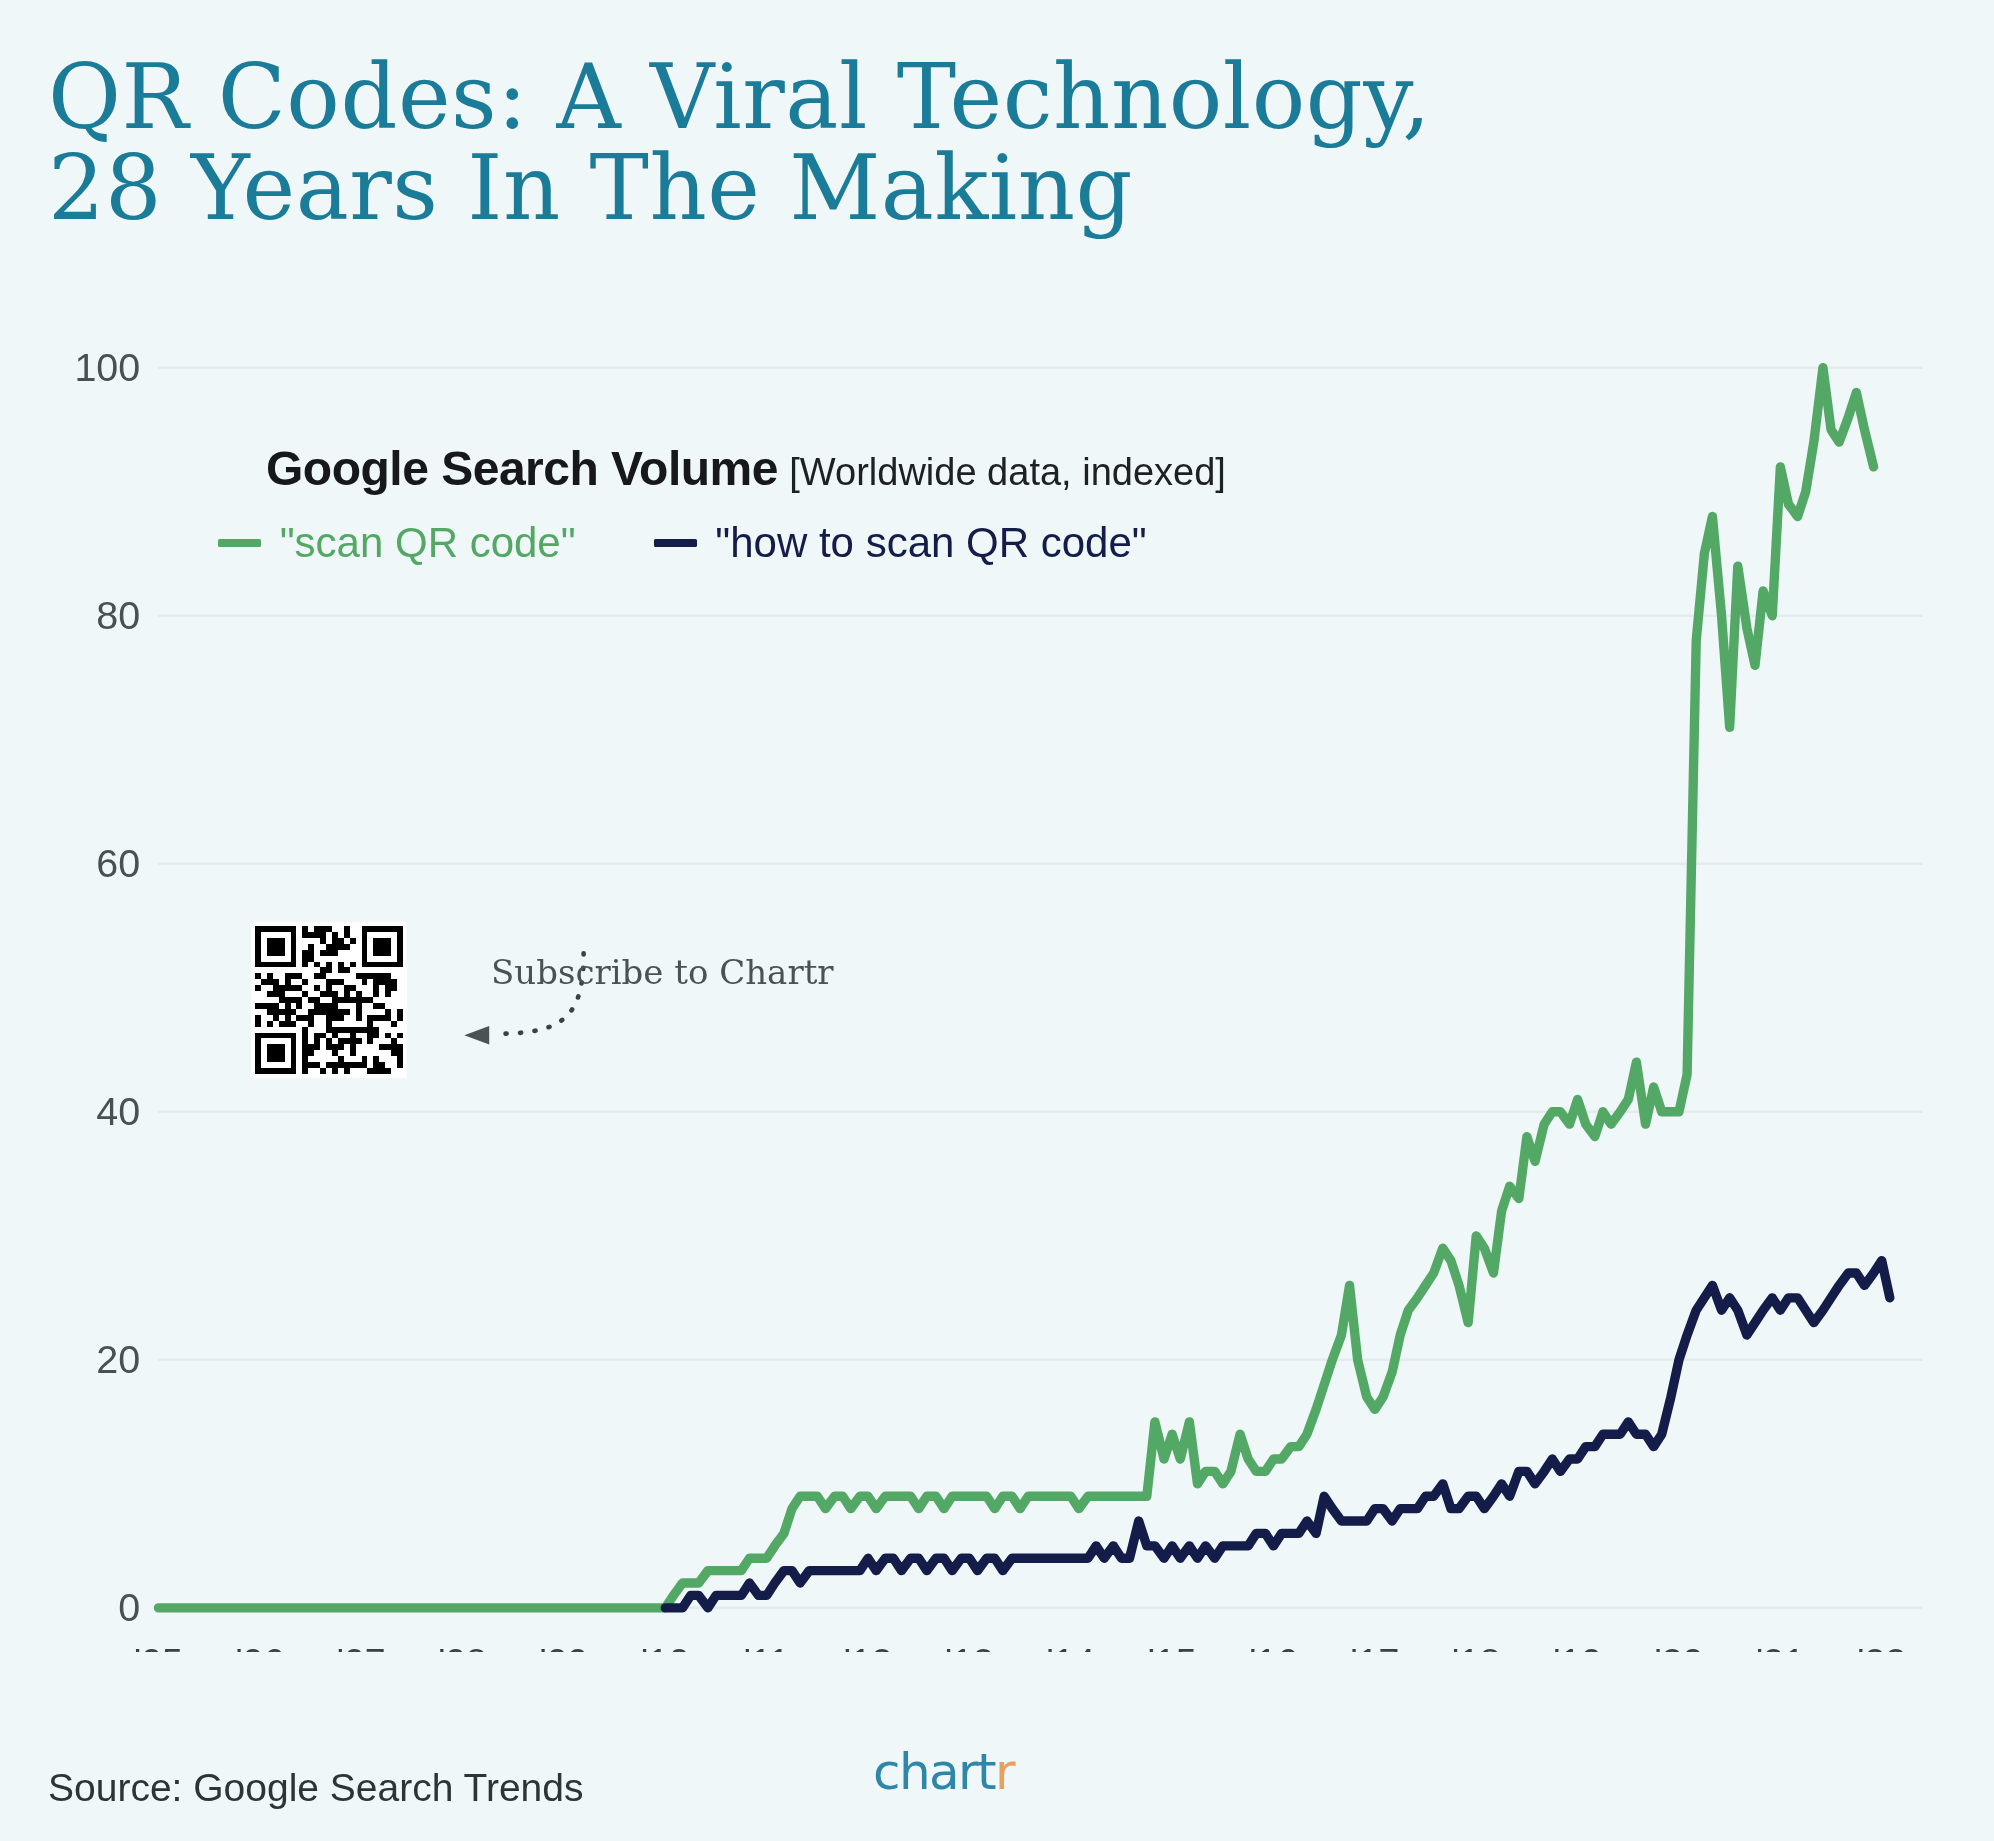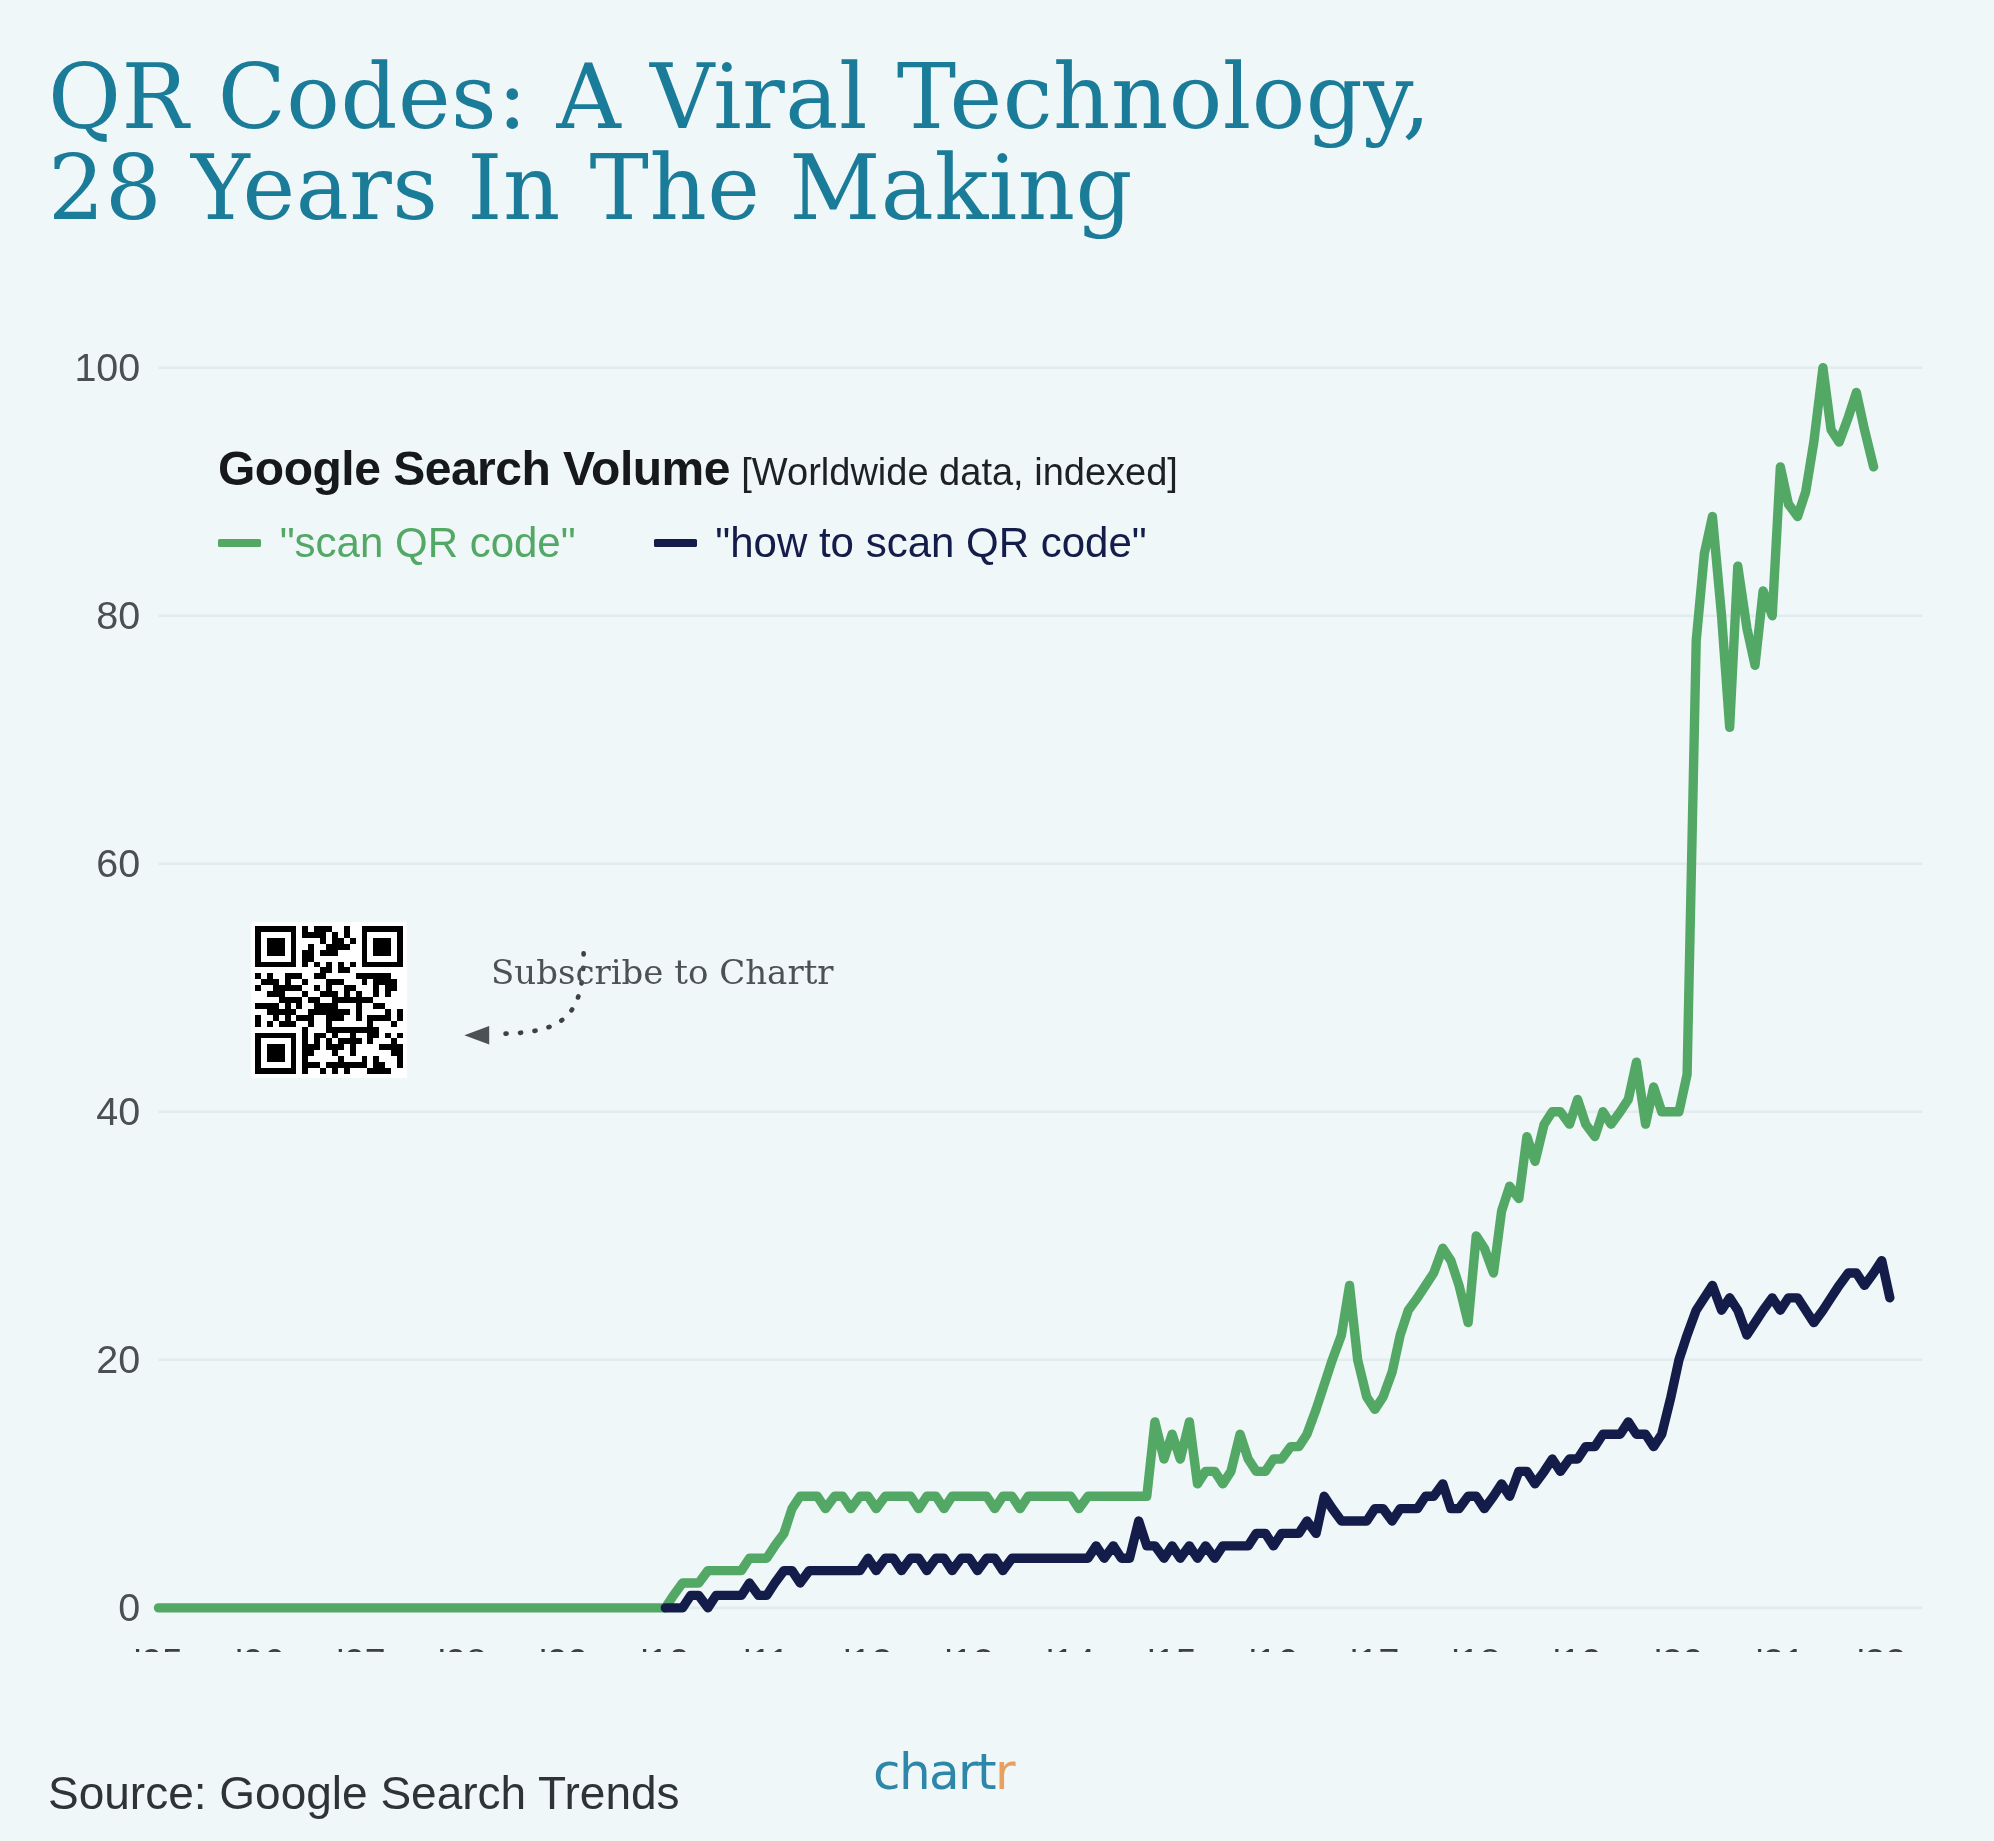--- a/index.html
+++ b/index.html
@@ -38,20 +38,21 @@
   #legend{
     position:absolute;left:218px;top:431px;width:1351px;
   }
   #legend-title-row{
     display:flex;align-items:baseline;gap:11.4px;
   }
   #legend-title{
     font-size:48px;font-weight:bold;color:#16181b;
     font-family:"Liberation Sans", sans-serif;
     letter-spacing:-0.5px;
+    margin-left:48px;
   }
   #legend-sub{
     font-size:38px;color:#1d2024;font-weight:400;
     font-family:"Liberation Sans", sans-serif;
     margin-top:20px;
   }
   #legend-items{
     display:flex;align-items:center;margin-top:23px;gap:78px;
   }
   .legend-item{display:flex;align-items:center;gap:18.7px;}
@@ -70,21 +71,21 @@
   }
   #annot-text{
     position:absolute;left:63px;top:30px;
     font-family:"DejaVu Serif", serif;
     font-size:34px;color:#4c5156;white-space:nowrap;
   }
   #annot-arrow{position:absolute;left:0;top:0;}
   #footer-source{
     position:absolute;left:48px;top:1766px;
     font-family:"Liberation Sans", sans-serif;
-    font-size:46px;color:#2e3337;
+    font-size:39px;color:#2e3337;
   }
   #brand{
     position:absolute;left:873px;top:1743px;
     font-family:"DejaVu Sans", sans-serif;
     font-size:50px;letter-spacing:-1.6px;
     font-weight:400;
   }
   #brand .b1{color:#2e87a8;}
   #brand .b2{color:#e8a05e;}
 </style>

